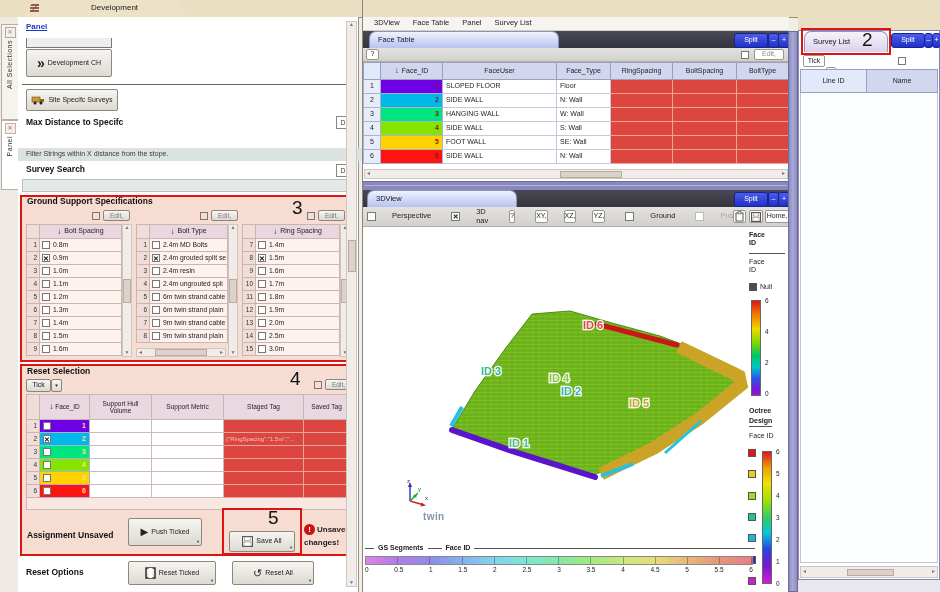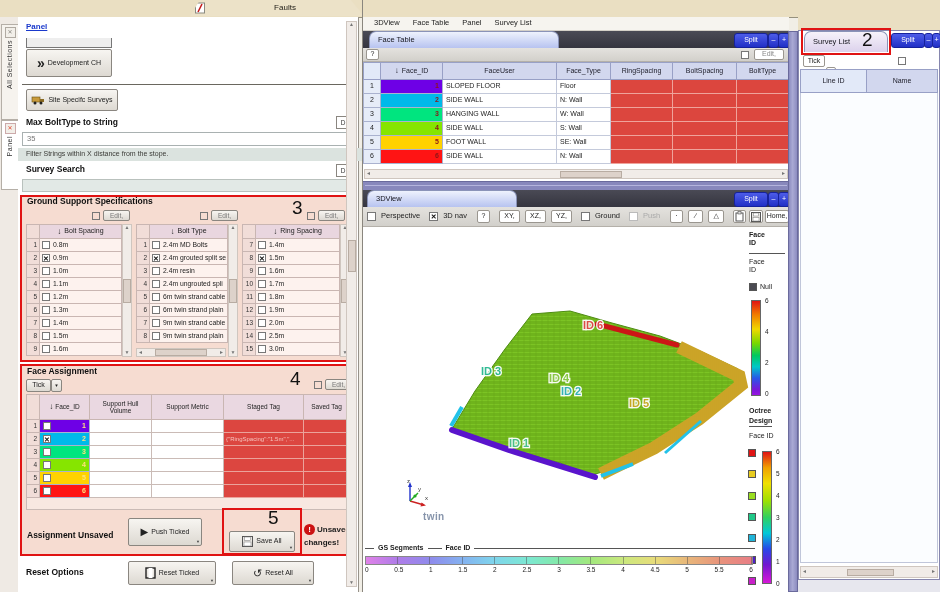--- a/index.html
+++ b/index.html
@@ -54,45 +54,45 @@
 .redc{background:#dc4640;border:1px solid #eba39b;border-left:none;border-top:none;box-sizing:border-box;overflow:hidden}
 .wcell{background:#fff;border:1px solid #cabbb6;border-left:none;border-top:none;box-sizing:border-box}
 
 .fth{background:#d2d7ee;border:1px solid #98a0c6;border-left:none;display:flex;align-items:center;justify-content:center;gap:3px;font-size:7px;box-sizing:border-box;color:#1c1c28}
 .fth.first{border-left:1px solid #98a0c6;background:#e2e9f8}
 .ftrn{background:#e6ecf8;border:1px solid #aab2cf;border-top:none;display:flex;align-items:center;justify-content:center;font-size:7px;box-sizing:border-box}
 .ftw{background:#fff;border:1px solid #c4cadb;border-left:none;border-top:none;display:flex;align-items:center;padding-left:3px;font-size:7px;box-sizing:border-box;white-space:nowrap;overflow:hidden}
 .ftred{background:#dc463e;border:1px solid #efa39b;border-left:none;border-top:none;box-sizing:border-box}
 .fidc{display:flex;align-items:center;justify-content:flex-end;padding-right:3px;border:1px solid #aab2cf;border-left:none;border-top:none;font-size:7px;font-weight:bold;color:#8c1616;box-sizing:border-box}
 
-.tbar{background:linear-gradient(#e4e2de,#d2d0cb);border-bottom:1px solid #b4b0a9;display:flex;align-items:center;gap:5px;box-sizing:border-box}
+.tbar{background:linear-gradient(#e4e2de,#d2d0cb);border-bottom:1px solid #b4b0a9;display:flex;align-items:center;gap:16px;box-sizing:border-box}
 .tbtn{background:#fff;border:1px solid #9a968f;border-radius:2px;display:flex;align-items:center;justify-content:center;font-size:7px;box-sizing:border-box;position:relative}
 .tlbl{font-size:7.5px;color:#222}
 .tlbl.dis{color:#aaa}
 
 .lg{font-size:7px;color:#222}
 .ul{border-bottom:1px solid #555}
 .sq{width:8px;height:8px;border:1px solid #555;box-sizing:border-box}
 .tickcol{display:flex;flex-direction:column;justify-content:space-between;font-size:6.5px;color:#222}
 .mlabel{font-weight:bold;font-size:11px;paint-order:stroke;stroke:#fff;stroke-width:2.6px;opacity:.95}
 
 .pscroll{background:linear-gradient(90deg,#8c8cc0,#a9a9d4 45%,#8c8cc0);border:1px solid #6a6a9c;box-sizing:border-box}
 </style>
 </head>
 <body>
 
 <div id="app">
 
   <div class="a topbar">
-    <div class="ttab" style="left:190px;width:174px">
-      <svg width="12" height="12" style="margin-left:4px">
-          <rect x="1.5" y="1" width="9" height="10" fill="#fff" stroke="#8a8a80"></rect>
-          <path d="M4 10L8 2" stroke="#c41818" stroke-width="1.6"></path>
+    <div class="ttab" style="left:24px;width:164px">
+      <svg width="13" height="12" style="margin-left:4px">
+          <path d="M2 3h9M2 6h9M2 9h9" stroke="#8a2a22" stroke-width="1.4"></path>
+          <path d="M3 10L10 2" stroke="#3c7a30" stroke-width="1"></path>
         </svg>
-      <span class="lbl">Faults</span>
+      <span class="lbl">Development</span>
     </div>
     <div class="ttab" style="left:368px;width:190px">
       <svg width="13" height="12" style="margin-left:4px">
           <path d="M2 3h9M2 6h9M2 9h9" stroke="#8a2a22" stroke-width="1.4"></path>
           <path d="M3 10L10 2" stroke="#3c7a30" stroke-width="1"></path>
         </svg>
       <span class="lbl">Ground Support</span>
     </div>
   </div>
 
@@ -122,23 +122,22 @@
     <div class="a btn" style="left:8px;top:72px;width:92px;height:22px">
       <svg width="14" height="10">
           <rect x="1" y="2" width="8" height="5" fill="#c89a3a" stroke="#6a5214" stroke-width=".6"></rect>
           <rect x="9" y="4" width="4" height="3" fill="#8a6a22"></rect>
           <circle cx="4" cy="8" r="1.5" fill="#222"></circle>
           <circle cx="10" cy="8" r="1.5" fill="#222"></circle>
         </svg>
       <span>Site Specifc Surveys</span>
     </div>
 
-    <div class="a sectitle" style="left:8px;top:101px">Max BoltType to String</div>
+    <div class="a sectitle" style="left:8px;top:101px">Max Distance to Specifc</div>
     <div class="a dbtn" style="left:318px;top:99px">D</div>
-    <div class="a" style="left:4px;top:115px;width:328px;height:14px;background:#fff;border:1px solid #a9b1b1;box-sizing:border-box;display:flex;align-items:center;padding-left:4px;color:#767676;font-size:7.5px">35</div>
     <div class="a" style="left:0;top:131px;width:340px;height:13px;background:#dbe3df;display:flex;align-items:center;padding-left:8px;color:#3c3c38;font-size:7px">Filter Strings within X distance from the stope.</div>
 
     <div class="a sectitle" style="left:8px;top:148px">Survey Search</div>
     <div class="a dbtn" style="left:318px;top:147px">D</div>
     <div class="a" style="left:4px;top:162px;width:328px;height:13px;background:#e2e9e6;border:1px solid #b9c1bd;box-sizing:border-box"></div>
 
     <div class="a redbox" style="left:2px;top:178px;width:332px;height:167px;background:#f6dcd1">
       <div class="a sectitle" style="left:5px;top:0">Ground Support Specifications</div>
       <div class="a anno" style="left:270px;top:0">3</div>
 
@@ -460,21 +459,21 @@
           </div>
         <div class="vsb">
             <span>▲</span>
             <span class="thumb"></span>
             <span>▼</span>
           </div>
       </div>
     </div>
 
     <div class="a redbox" style="left:2px;top:347px;width:332px;height:192px;background:#f6dcd1">
-      <div class="a sectitle" style="left:5px;top:1px">Face Assignment</div>
+      <div class="a sectitle" style="left:5px;top:1px">Reset Selection</div>
       <div class="a anno" style="left:268px;top:2px">4</div>
       <div class="a btn" style="left:4px;top:13px;width:25px;height:13px">Tick</div>
       <div class="a btn" style="left:29px;top:13px;width:11px;height:13px;font-size:4.5px">▼</div>
       <span class="a cb s" style="left:292px;top:15px;background:#f6dcd1"></span>
       <div class="a btn" style="left:303px;top:13px;width:27px;height:11px;color:#777;font-size:6.5px">Edit,</div>
 
       <div class="a" style="left:4px;top:28px;width:324px;display:flex;height:26px">
         <div class="hcell first" style="width:14px"></div>
         <div class="hcell" style="width:50px;gap:2px">
             <span class="sortg">↓</span>

